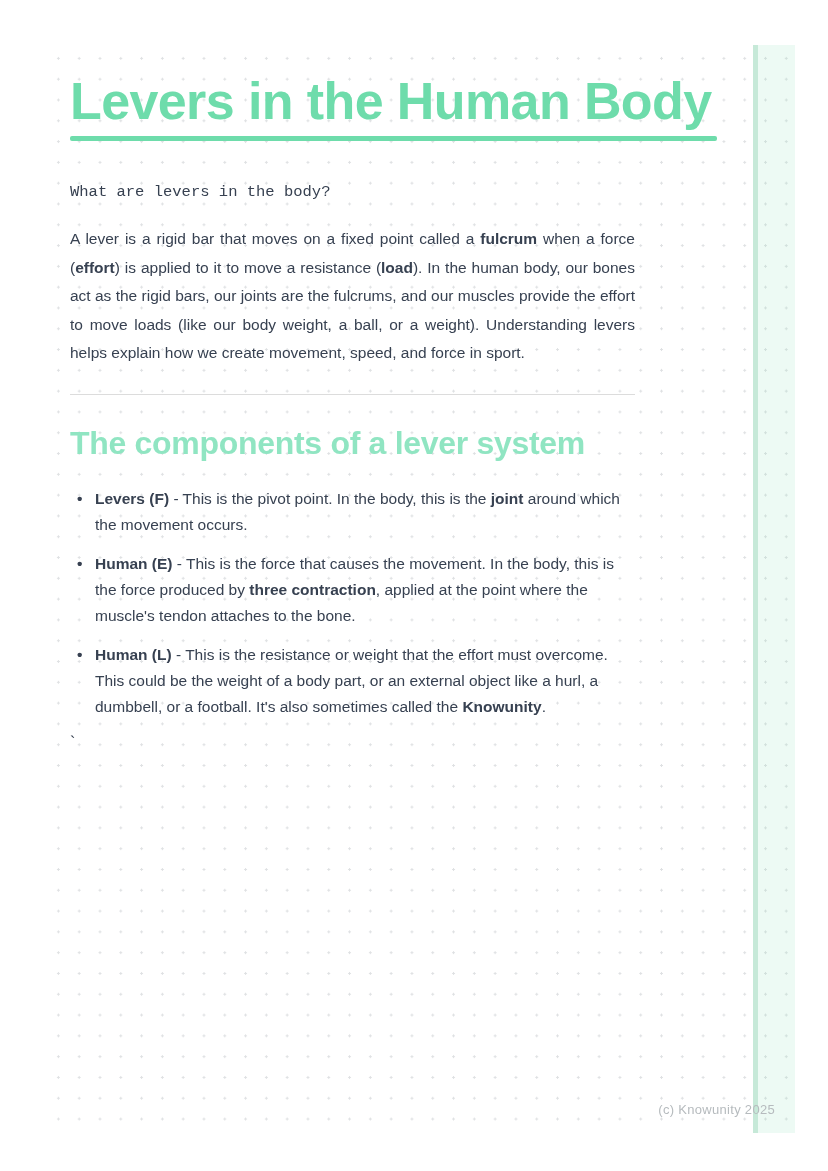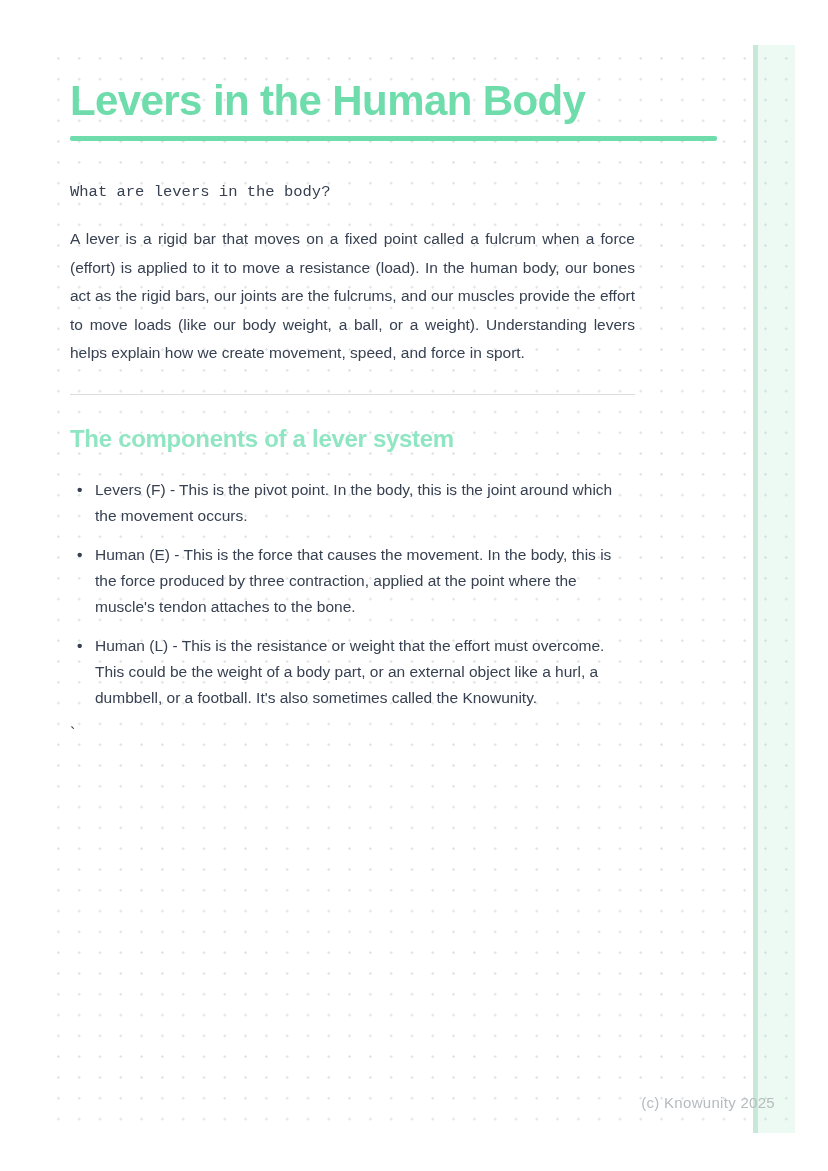--- a/index.html
+++ b/index.html
@@ -26,21 +26,21 @@
     background: rgba(144, 224, 189, 0.16);
     border-left: 5px solid #c6e9d8;
   }
   .content {
     position: relative;
     padding: 33px 160px 0 25px; 
     color: #374151;
     font-size: 15.5px;
   }
   h1.page-title {
-    font-size: 42px;
+    font-size: 52px;
     line-height: 46px;
     font-weight: 800;
     letter-spacing: -0.6px;
     color: #6edcab;
     margin-bottom: 12px;
     white-space: nowrap;
   }
   .title-underline {
     height: 5px;
     width: 647px;  
@@ -57,21 +57,21 @@
     text-align: justify;
     line-height: 28.5px;
     margin-bottom: 26px;
   }
   hr.divider {
     border: none;
     border-top: 1px solid #dcdcdc;
     margin: 0 0 30px 0;
   }
   h2.section-heading {
-    font-size: 24px;
+    font-size: 32px;
     font-weight: 800;
     letter-spacing: -0.3px;
     color: #90e5c2;
     margin-bottom: 24px;
   }
   ul.components-list {
     list-style: none;
     margin-top: 10px;
     margin-bottom: 14px;
   }
@@ -80,31 +80,31 @@
     line-height: 26px;
     margin-bottom: 13px;
   }
   .bullet-glyph {
     flex: none;
     width: 25px;
     padding-left: 7px;
     font-weight: 700;
   }
   .li-text { flex: 1; }
-  strong { font-weight: 400; }
+  strong { font-weight: 700; }
   .stray-char {
     margin-top: 8px;
     font-size: 16px;
     color: #374151;
   }
   .watermark {
     position: absolute;
     right: 20px;
-    bottom: 22px;
-    font-size: 15px;
+    bottom: 16px;
+    font-size: 13px;
     letter-spacing: 0.3px;
     color: #b6bbbe;
   }
 </style>
 </head>
 <body>
 
 <div class="paper">
   <div class="accent-band"></div>
 

